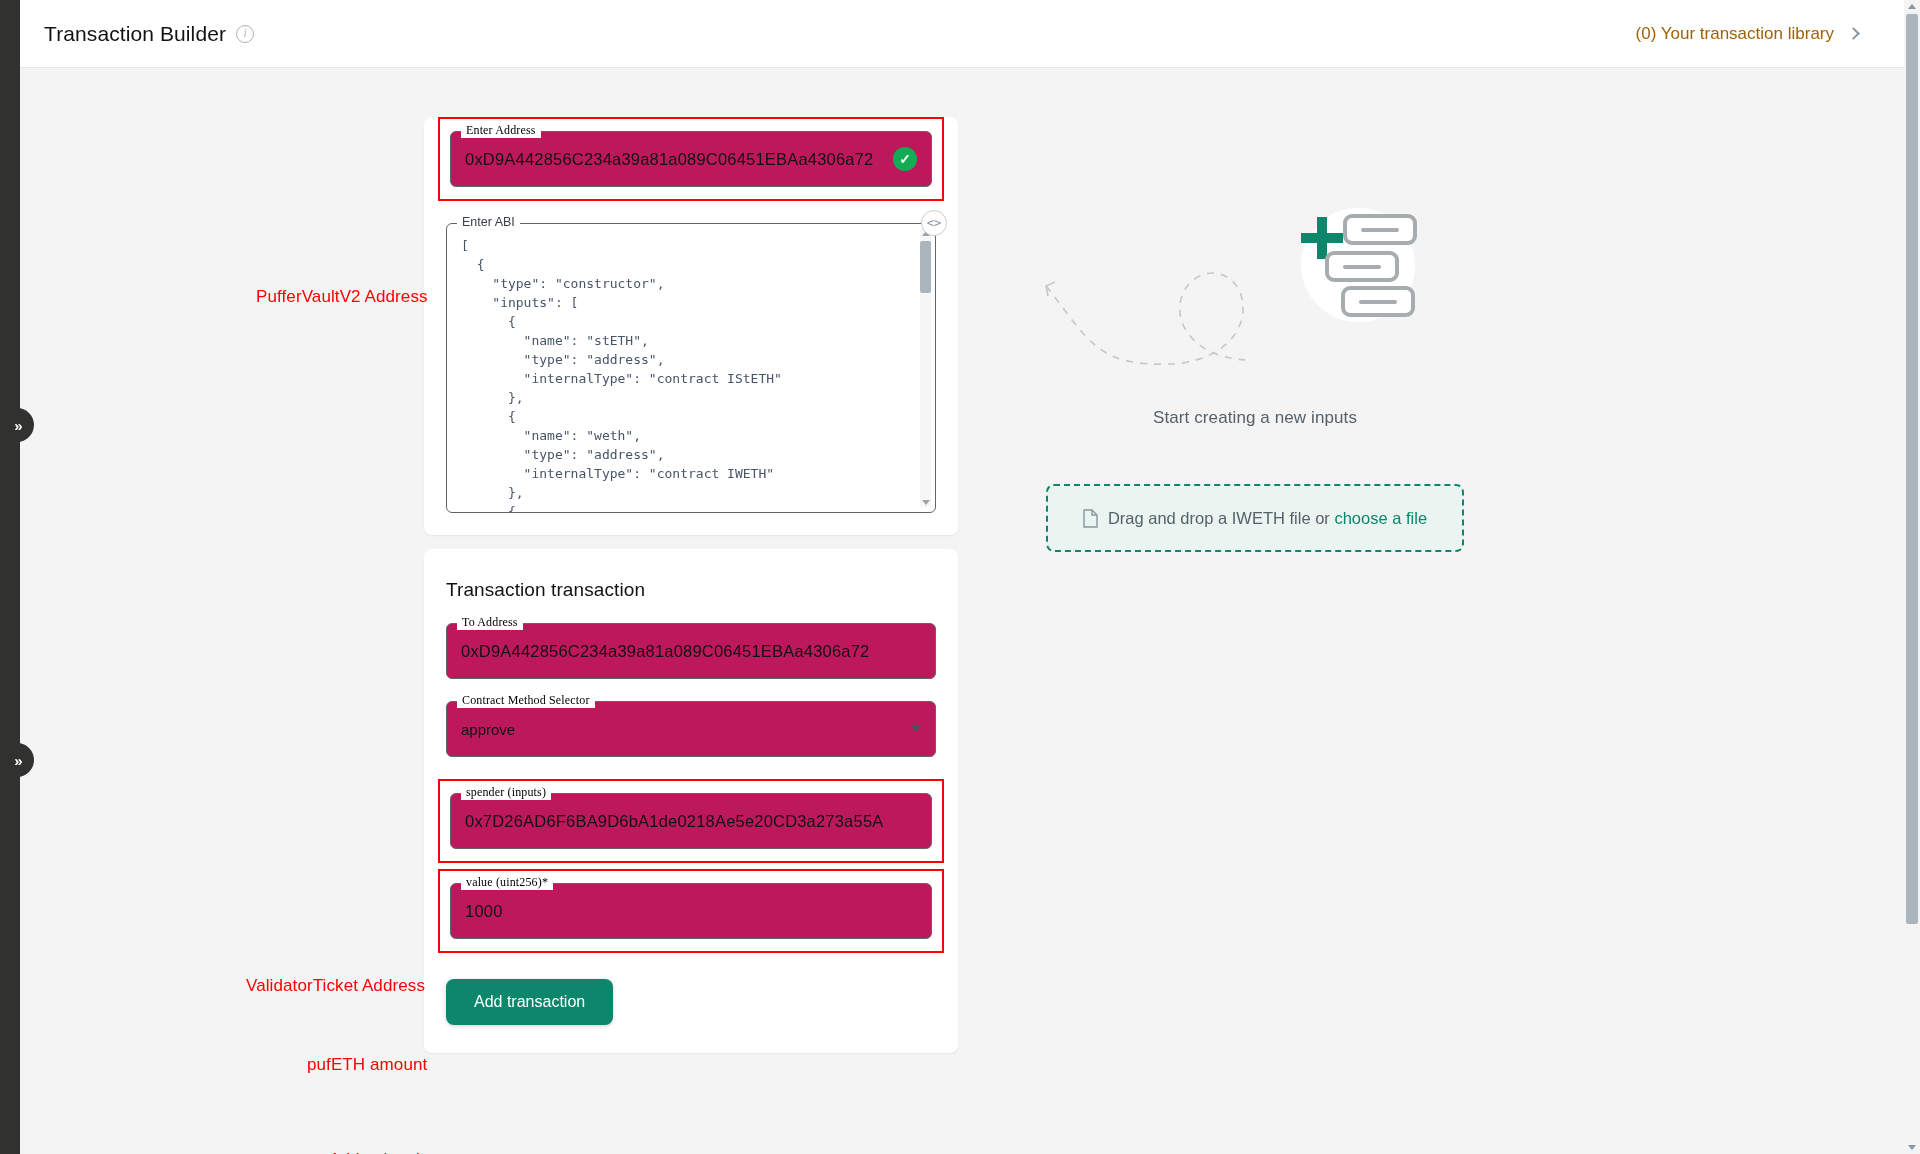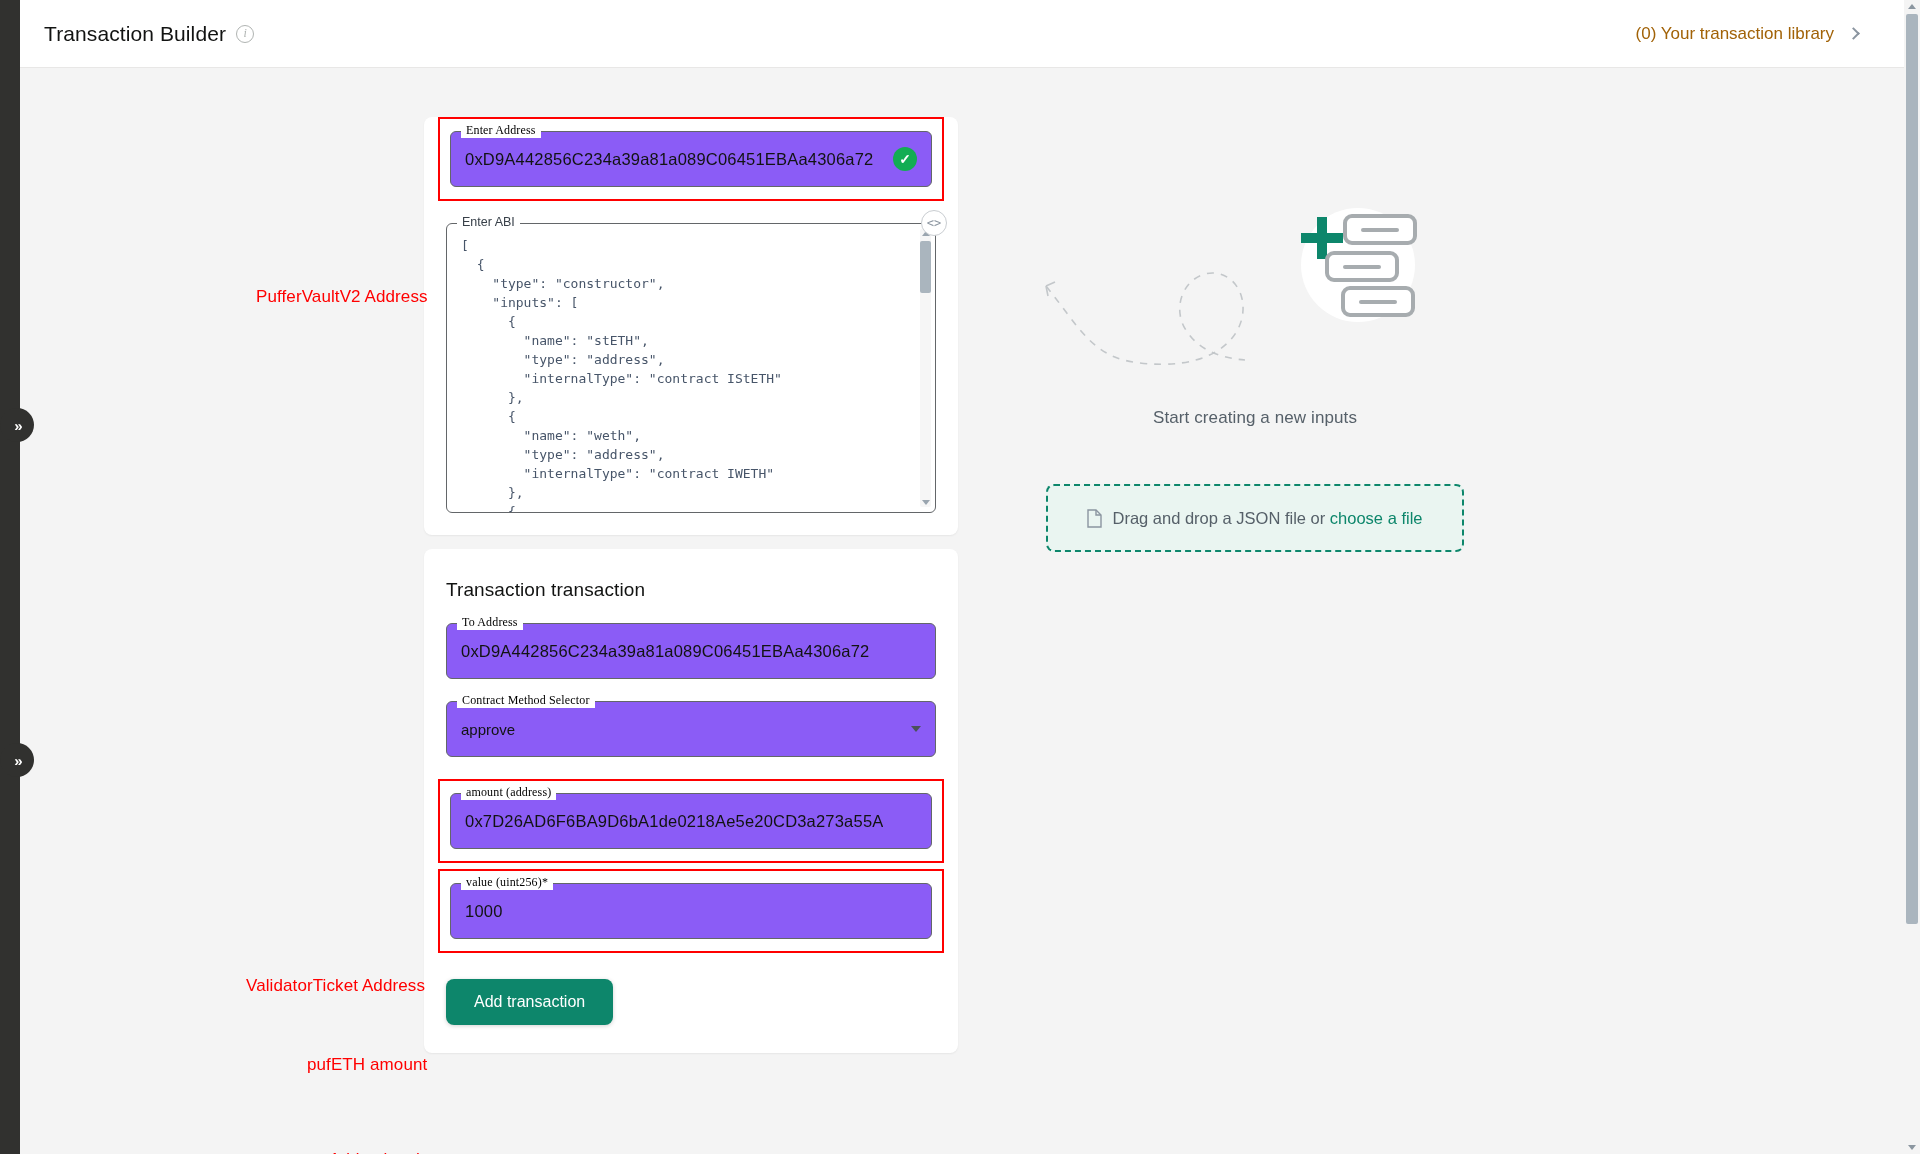--- a/index.html
+++ b/index.html
@@ -124,21 +124,21 @@
   .field {
     position: relative;
     margin: 0;
   }
   .field .box {
     border: 1px solid #636669;
     border-radius: 6px;
     height: 56px;
     display: flex; align-items: center;
     padding: 0 14px;
-    background: #8b5cf6;
+    background: #be185d;
   }
   .field .legend {
     position: absolute;
     top: -8px; left: 11px;
     background: #ffffff;
     padding: 0 5px;
     font-size: 12px;
     color: #000000;
     letter-spacing: .15px;
     font-family: Liberation Serif, serif;
@@ -419,21 +419,21 @@
       <div class="field field-pad" id="method-select">
         <span class="legend">Contract Method Selector</span>
         <div class="box">
           <span id="method-value">approve</span>
           <span class="caret-down"></span>
         </div>
       </div>
 
       <div class="redbox" id="spender-redbox">
         <div class="field">
-          <span class="legend">amount (address)</span>
+          <span class="legend">spender (inputs)</span>
           <div class="box">
             <span class="value">0x7D26AD6F6BA9D6bA1de0218Ae5e20CD3a273a55A</span>
           </div>
         </div>
       </div>
 
       <div class="redbox" id="value-redbox">
         <div class="field">
           <span class="legend">value (uint256)*</span>
           <div class="box">
@@ -465,21 +465,21 @@
         <path d="M341 94 h34" stroke="#a7acaf" stroke-width="4" stroke-linecap="round"></path>
       </svg>
     </div>
     <div id="batch-caption">Start creating a new inputs</div>
 
     <div id="dropzone">
       <svg width="16" height="19" viewBox="0 0 16 19" xmlns="http://www.w3.org/2000/svg">
         <path d="M1 1 h8 l5 5 v12 h-13 z" fill="none" stroke="#8b95a0" stroke-width="1.4"></path>
         <path d="M9 1 v5 h5" fill="none" stroke="#8b95a0" stroke-width="1.4"></path>
       </svg>
-      <span id="dropzone-text"><span>Drag and drop a JSON file or </span><span id="dropzone-link">choose a file</span></span>
+      <span id="dropzone-text"><span>Drag and drop a IWETH file or </span><span id="dropzone-link">choose a file</span></span>
     </div>
   </div>
 
   <div class="annot" id="annot-puffer">PufferVaultV2 Address</div>
   <div class="annot" id="annot-validator">ValidatorTicket Address</div>
   <div class="annot" id="annot-pufeth">pufETH amount</div>
   <div class="annot" id="annot-batch">Add to batch</div>
 </div>
 
 <div id="win-scrollbar">

